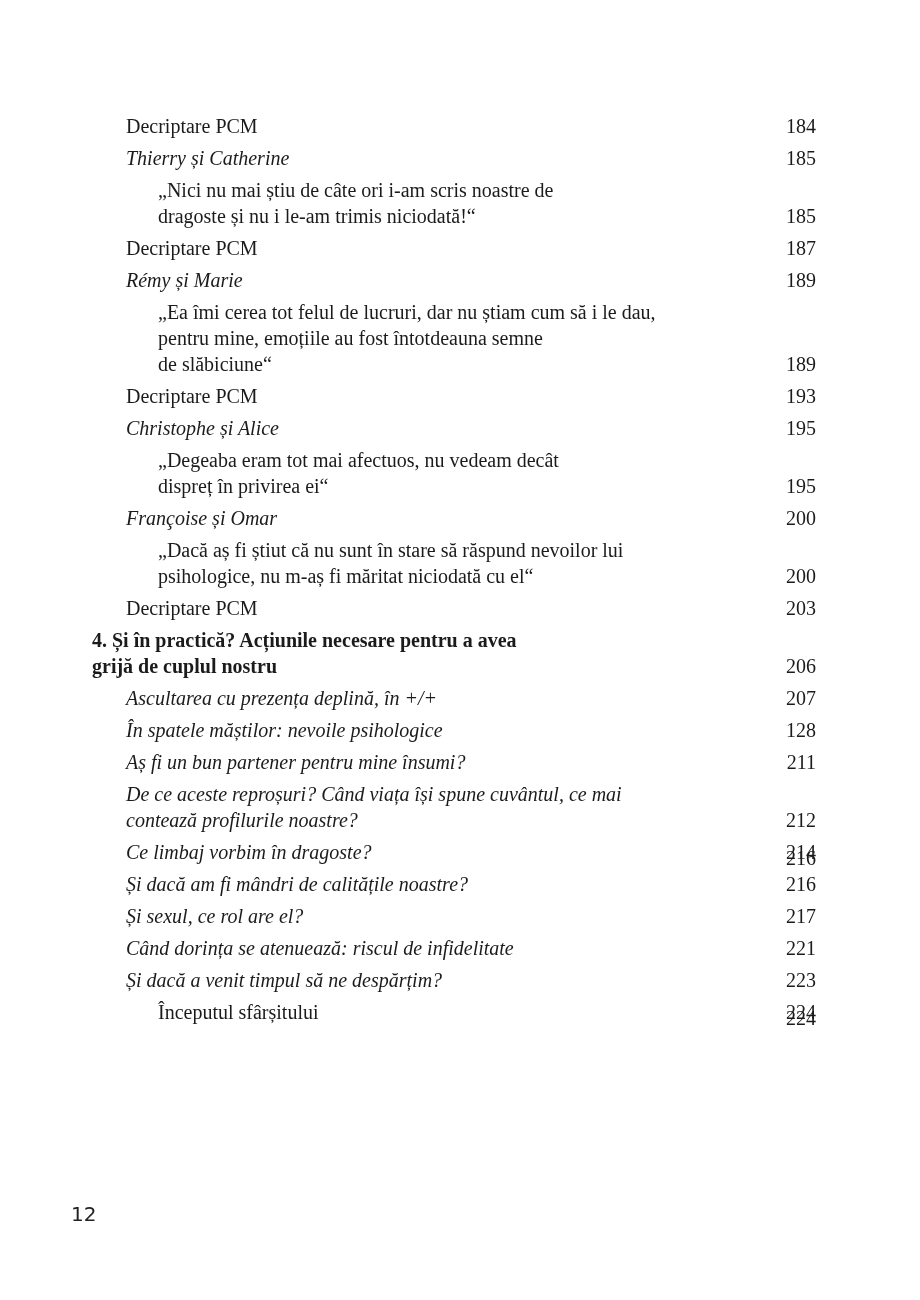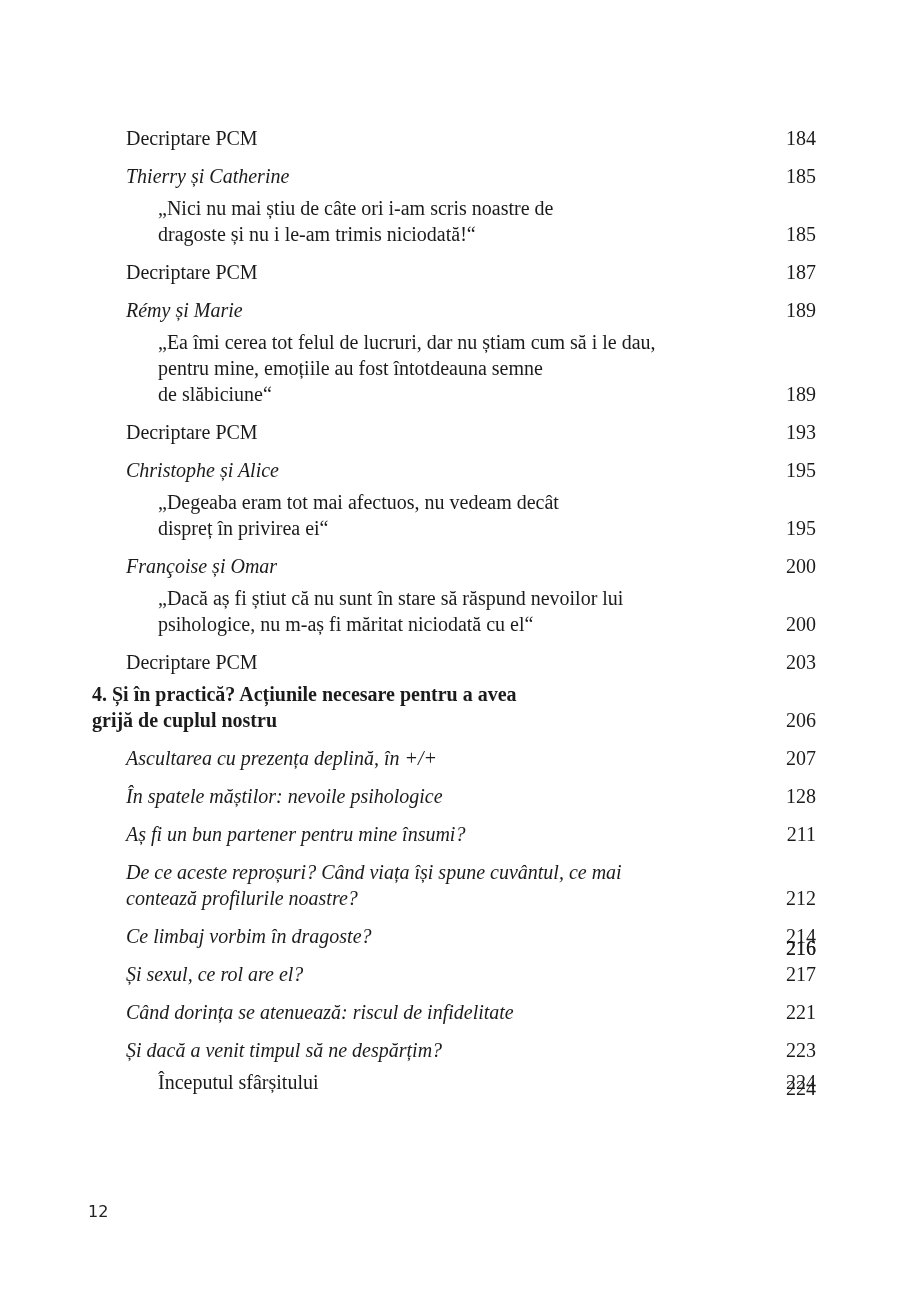--- a/index.html
+++ b/index.html
@@ -22,43 +22,43 @@
     left: 92px;
     width: 724px;
   }
   .row {
     position: relative;
     line-height: 26px;
     margin-bottom: 6px;
     padding-right: 58px; 
   }
   .row.l0 { padding-left: 0; }
-  .row.l1 { padding-left: 34px; margin-top: 12px; }
+  .row.l1 { padding-left: 34px; }
   .row.l2 { padding-left: 66px; }
   .row.bold .title { font-weight: bold; }
   .row.italic .title { font-style: italic; }
   .title {
     display: inline-block;
     white-space: pre-line;
   }
   .pagenum {
     position: absolute;
     right: 0;
     bottom: 0;
     line-height: 26px;
     font-style: normal;
     font-weight: normal;
     text-align: left;
   }
   .folio {
     position: absolute;
-    left: 88px;
+    left: 71px;
     top: 1202px;
     font-family: "DejaVu Sans", sans-serif;
-    font-size: 16px;
+    font-size: 20px;
     color: #222222;
   }
 </style>
 </head>
 <body>
 
 <main>
   <section class="toc">
       <div class="row l1 regular"><span class="title">Decriptare PCM</span><span class="pagenum">184</span></div>
       <div class="row l1 italic"><span class="title">Thierry și Catherine</span><span class="pagenum">185</span></div>
@@ -79,21 +79,21 @@
       <div class="row l1 regular"><span class="title">Decriptare PCM</span><span class="pagenum">203</span></div>
       <div class="row l0 bold"><span class="title">4. Și în practică? Acțiunile necesare pentru a avea
 grijă de cuplul nostru</span><span class="pagenum">206</span></div>
       <div class="row l1 italic"><span class="title">Ascultarea cu prezența deplină, în +/+</span><span class="pagenum">207</span></div>
       <div class="row l1 italic"><span class="title">În spatele măștilor: nevoile psihologice</span><span class="pagenum">128</span></div>
       <div class="row l1 italic"><span class="title">Aș fi un bun partener pentru mine însumi?</span><span class="pagenum">211</span></div>
       <div class="row l1 italic"><span class="title">De ce aceste reproșuri? Când viața își spune cuvântul, ce mai
 contează profilurile noastre?</span><span class="pagenum">212</span></div>
       <div class="row l1 italic"><span class="title">Ce limbaj vorbim în dragoste?</span><span class="pagenum">214</span></div>
       <div class="row l1 italic"><span class="pagenum">216</span></div>
-      <div class="row l1 italic"><span class="pagenum">216</span></div>
+      <div class="row l1 italic"><span class="title">Și dacă am fi mândri de calitățile noastre?</span><span class="pagenum">216</span></div>
       <div class="row l1 italic"><span class="title">Și sexul, ce rol are el?</span><span class="pagenum">217</span></div>
       <div class="row l1 italic"><span class="title">Când dorința se atenuează: riscul de infidelitate</span><span class="pagenum">221</span></div>
       <div class="row l1 italic"><span class="title">Și dacă a venit timpul să ne despărțim?</span><span class="pagenum">223</span></div>
       <div class="row l2 regular"><span class="title">Începutul sfârșitului</span><span class="pagenum">224</span></div>
       <div class="row l2 regular"><span class="pagenum">224</span></div>
     </section>
   <div class="folio">12</div>
 </main>
 
 </body></html>

